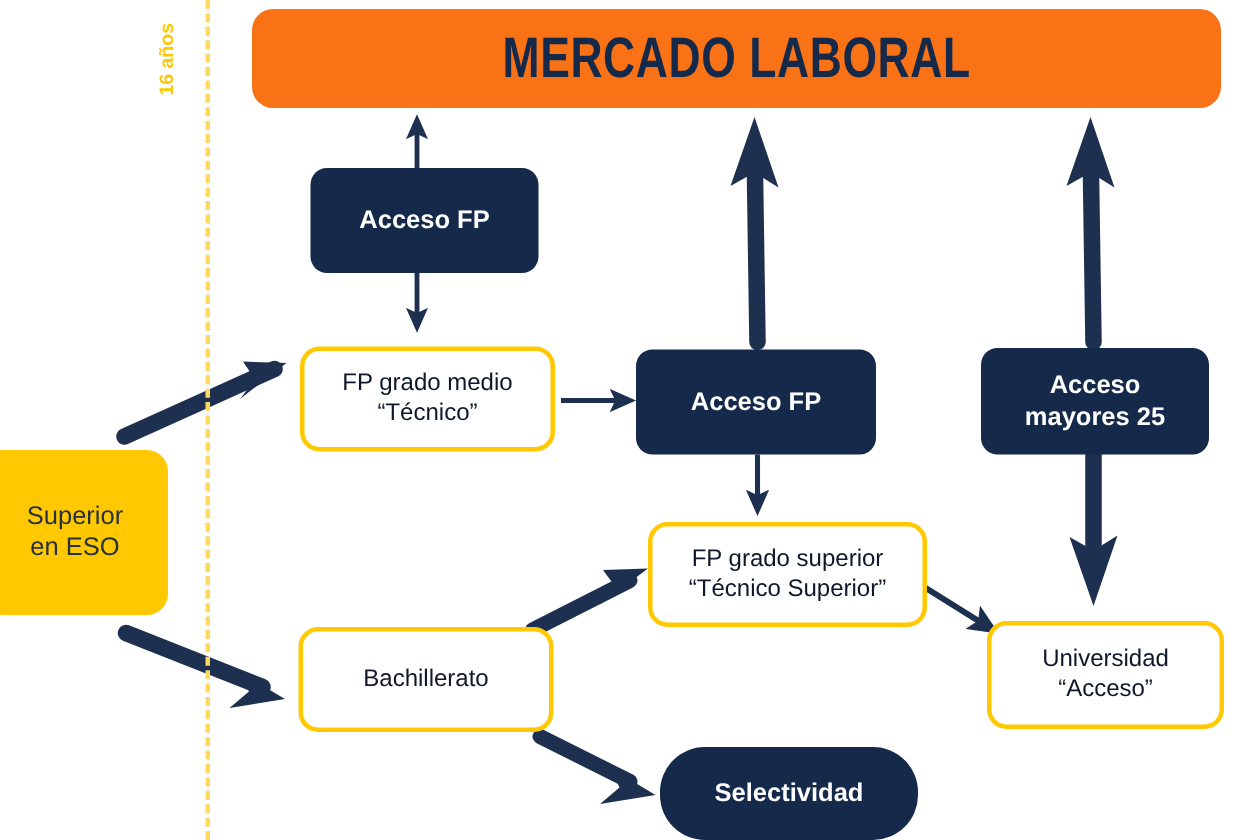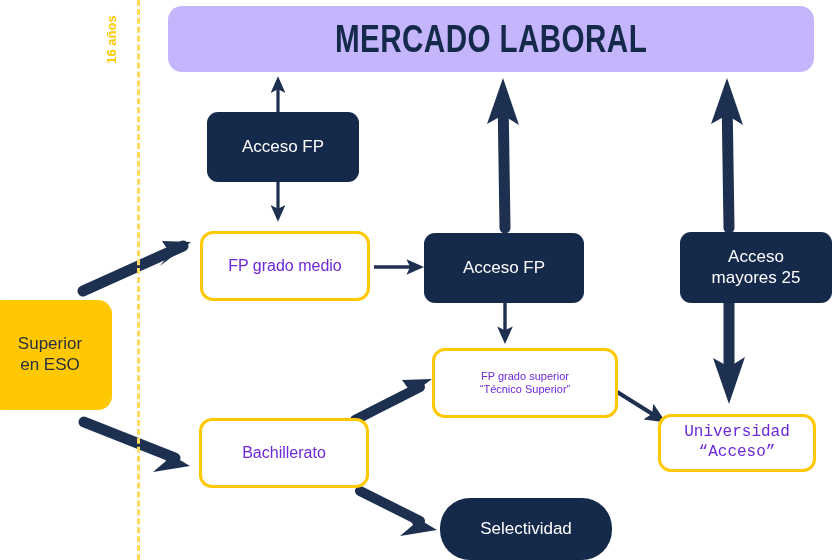--- a/index.html
+++ b/index.html
@@ -31,41 +31,42 @@
     justify-content: center;
     text-align: center;
     line-height: 1.22;
     z-index: 3;
   }
   .node-navy {
     background: #15294b;
     color: #ffffff;
     border-radius: 11px;
     font-size: 17px;
+    font-weight: bold;
   }
   .node-outline {
     background: #ffffff;
-    color: #6d28d9;
+    color: #0f172a;
     border: 3.5px solid #ffc800;
     border-radius: 13px;
     font-size: 16px;
   }
   .node-yellow-solid {
     background: #ffc800;
     color: #27313f;
     border-radius: 14px;
     font-size: 17px;
   }
   #banner {
     position: absolute;
     left: 168px;
     top: 6px;
     width: 646px;
     height: 66px;
-    background: #c4b5fd;
+    background: #f97316;
     border-radius: 14px;
     display: flex;
     align-items: center;
     justify-content: center;
     z-index: 3;
   }
   #banner-text {
     color: #15294b;
     font-size: 38px;
     font-weight: bold;
@@ -188,51 +189,52 @@
 
   <div class="node node-navy" style="left:207px; top:112px; width:152px; height:70px;">
     <div>
       <div>Acceso FP</div>
     </div>
   </div>
 
   <div class="node node-outline" style="left:200px; top:231px; width:170px; height:70px;">
     <div>
       <div>FP grado medio</div>
+      <div>“Técnico”</div>
     </div>
   </div>
 
   <div class="node node-navy" style="left:424px; top:233px; width:160px; height:70px;">
     <div>
       <div>Acceso FP</div>
     </div>
   </div>
 
-  <div class="node node-navy" style="left:680px; top:232px; width:152px; height:71px;">
+  <div class="node node-navy" style="left:654px; top:232px; width:152px; height:71px;">
     <div>
       <div>Acceso</div>
       <div>mayores 25</div>
     </div>
   </div>
 
   <div class="node node-yellow-solid" style="left:-12px; top:300px; width:124px; height:110px;">
     <div>
       <div>Superior</div>
       <div>en ESO</div>
     </div>
   </div>
 
-  <div class="node node-outline" style="left:432px; top:348px; width:186px; height:70px; font-size:11px;">
+  <div class="node node-outline" style="left:432px; top:348px; width:186px; height:70px; font-size:16px;">
     <div>
       <div>FP grado superior</div>
       <div>“Técnico Superior”</div>
     </div>
   </div>
 
-  <div class="node node-outline" style="left:658px; top:414px; width:158px; height:58px;font-family:Liberation Mono, monospace;">
+  <div class="node node-outline" style="left:658px; top:414px; width:158px; height:72px;">
     <div>
       <div>Universidad</div>
       <div>“Acceso”</div>
     </div>
   </div>
 
   <div class="node node-outline" style="left:199px; top:418px; width:170px; height:70px;">
     <div>Bachillerato</div>
   </div>
 

